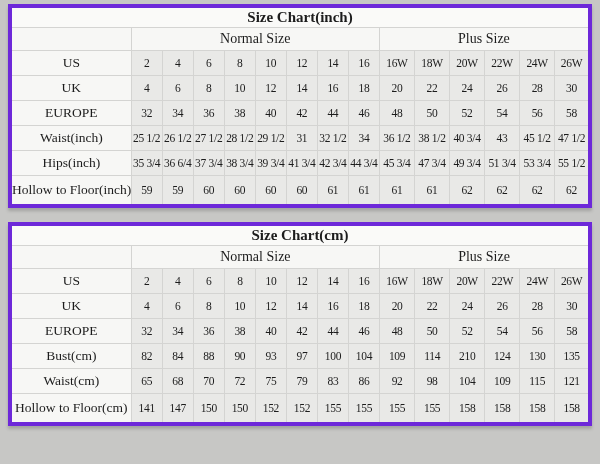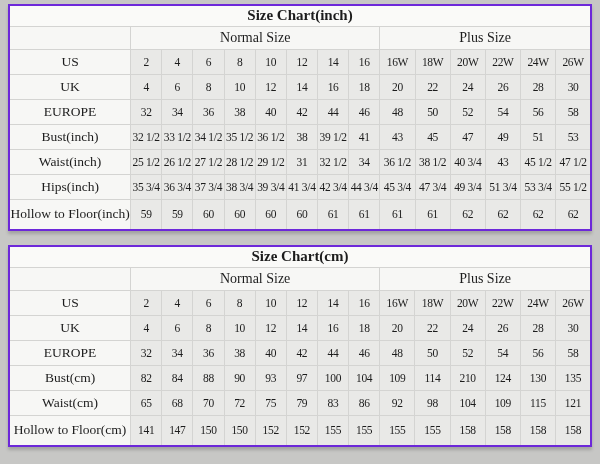--- a/index.html
+++ b/index.html
@@ -20,21 +20,21 @@
     padding: 4px 8px 0 8px;
     display: flex;
     flex-direction: column;
     gap: 14px;
   }
   table.size-table {
     border-collapse: collapse;
     table-layout: fixed;
     width: 584px;
     background: #f8f8f6;
-    border: 2px solid #6d28d9;
+    border: 4px solid #6d28d9;
     box-shadow: 0 3px 3px rgba(0,0,0,0.18);
   }
   col.c-label  { width: 121px; }
   col.c-normal { width: 31px; }
   col.c-plus   { width: 35px; }
   td {
     border: 1px solid #d4d4d2;
     text-align: center;
     vertical-align: middle;
     padding: 0;
@@ -143,57 +143,40 @@
           <td class="val-cell">44</td>
           <td class="val-cell">46</td>
           <td class="val-cell">48</td>
           <td class="val-cell">50</td>
           <td class="val-cell">52</td>
           <td class="val-cell">54</td>
           <td class="val-cell">56</td>
           <td class="val-cell">58</td>
         </tr>
         <tr class="data-row">
-          <td class="label-cell">Bust(inch)</td>
-          <td class="val-cell">32 1/2</td>
-          <td class="val-cell">33 1/2</td>
-          <td class="val-cell">34 1/2</td>
-          <td class="val-cell">35 1/2</td>
-          <td class="val-cell">36 1/2</td>
-          <td class="val-cell">38</td>
-          <td class="val-cell">39 1/2</td>
-          <td class="val-cell">41</td>
-          <td class="val-cell">43</td>
-          <td class="val-cell">45</td>
-          <td class="val-cell">47</td>
-          <td class="val-cell">49</td>
-          <td class="val-cell">51</td>
-          <td class="val-cell">53</td>
-        </tr>
-        <tr class="data-row">
           <td class="label-cell">Waist(inch)</td>
           <td class="val-cell">25 1/2</td>
           <td class="val-cell">26 1/2</td>
           <td class="val-cell">27 1/2</td>
           <td class="val-cell">28 1/2</td>
           <td class="val-cell">29 1/2</td>
           <td class="val-cell">31</td>
           <td class="val-cell">32 1/2</td>
           <td class="val-cell">34</td>
           <td class="val-cell">36 1/2</td>
           <td class="val-cell">38 1/2</td>
           <td class="val-cell">40 3/4</td>
           <td class="val-cell">43</td>
           <td class="val-cell">45 1/2</td>
           <td class="val-cell">47 1/2</td>
         </tr>
         <tr class="data-row">
           <td class="label-cell">Hips(inch)</td>
           <td class="val-cell">35 3/4</td>
-          <td class="val-cell">36 3/4</td>
+          <td class="val-cell">36 6/4</td>
           <td class="val-cell">37 3/4</td>
           <td class="val-cell">38 3/4</td>
           <td class="val-cell">39 3/4</td>
           <td class="val-cell">41 3/4</td>
           <td class="val-cell">42 3/4</td>
           <td class="val-cell">44 3/4</td>
           <td class="val-cell">45 3/4</td>
           <td class="val-cell">47 3/4</td>
           <td class="val-cell">49 3/4</td>
           <td class="val-cell">51 3/4</td>

